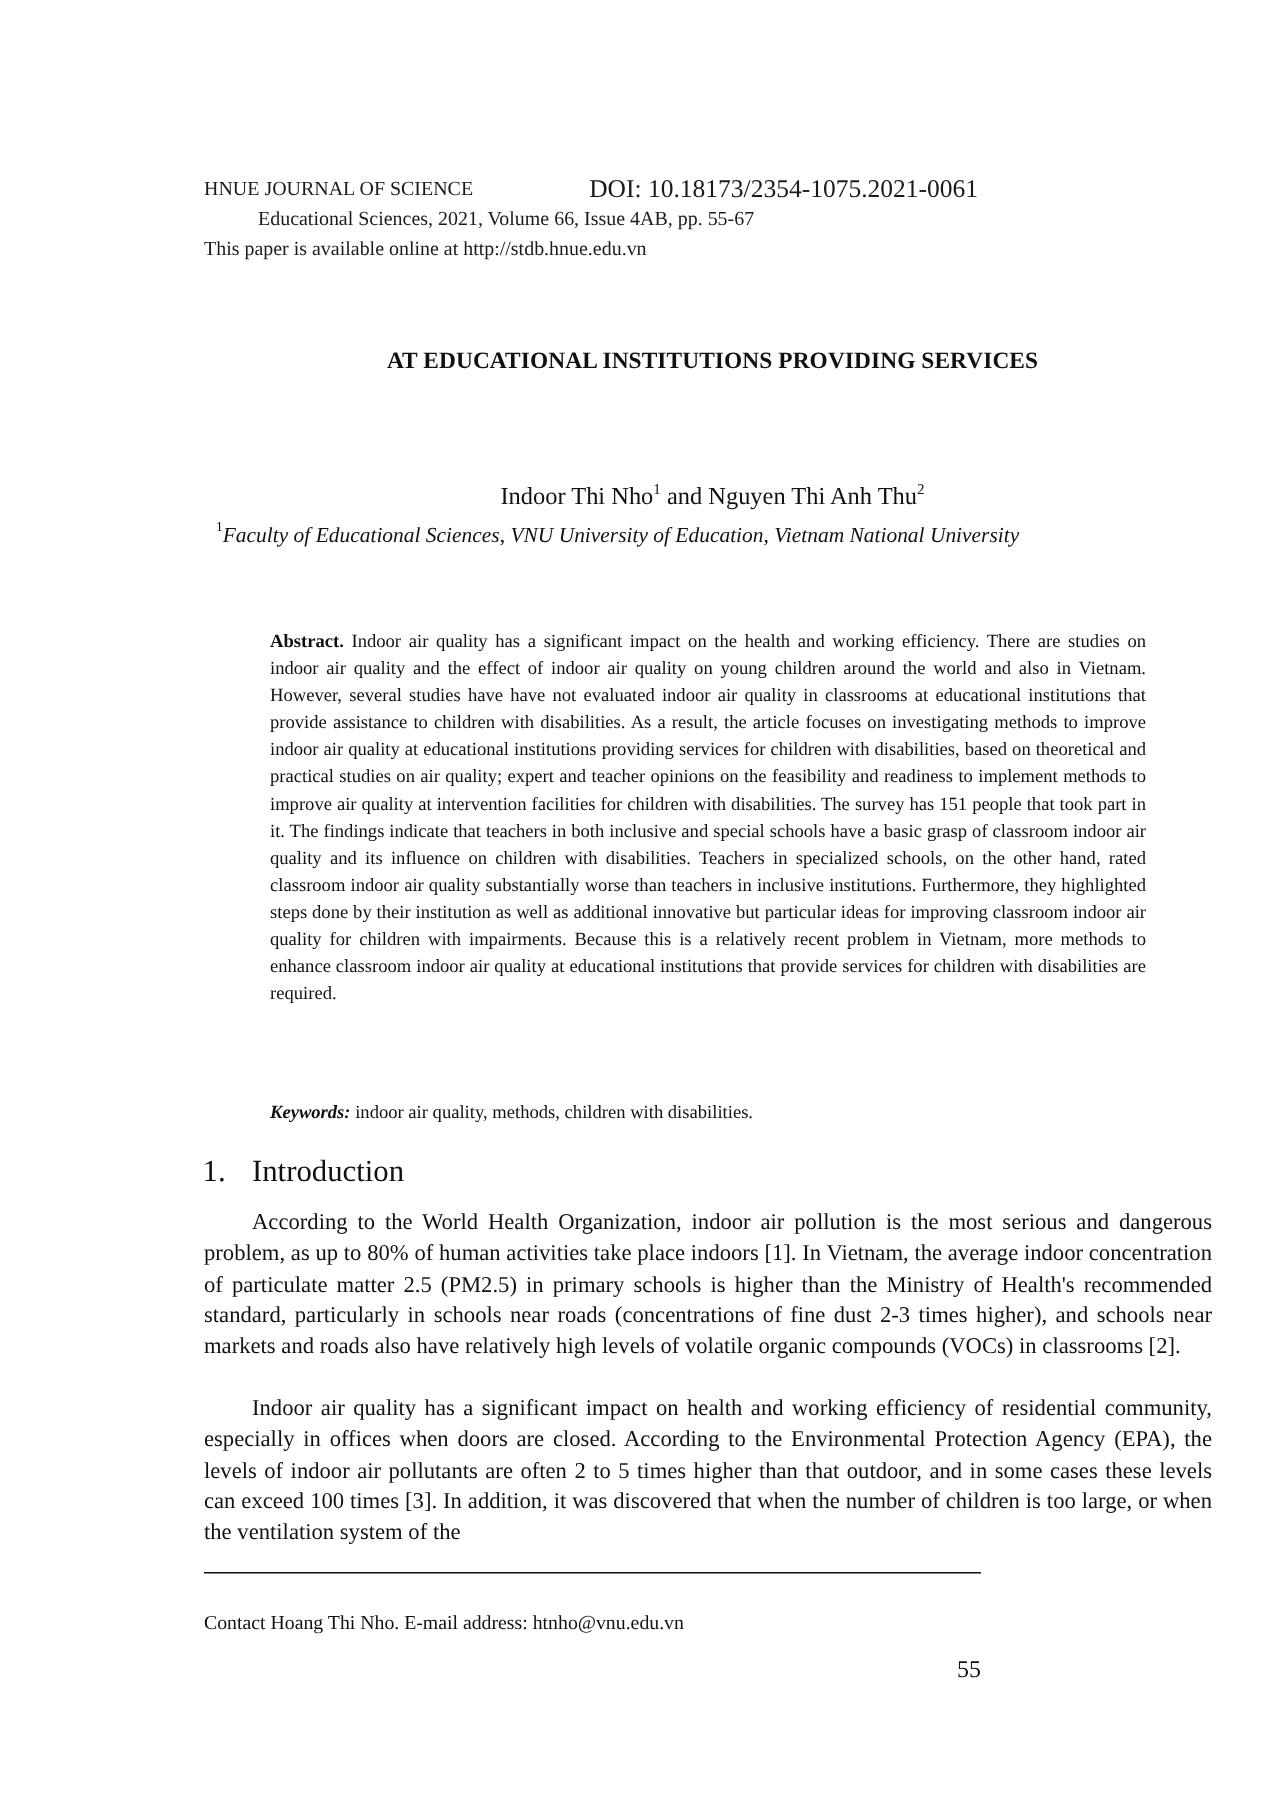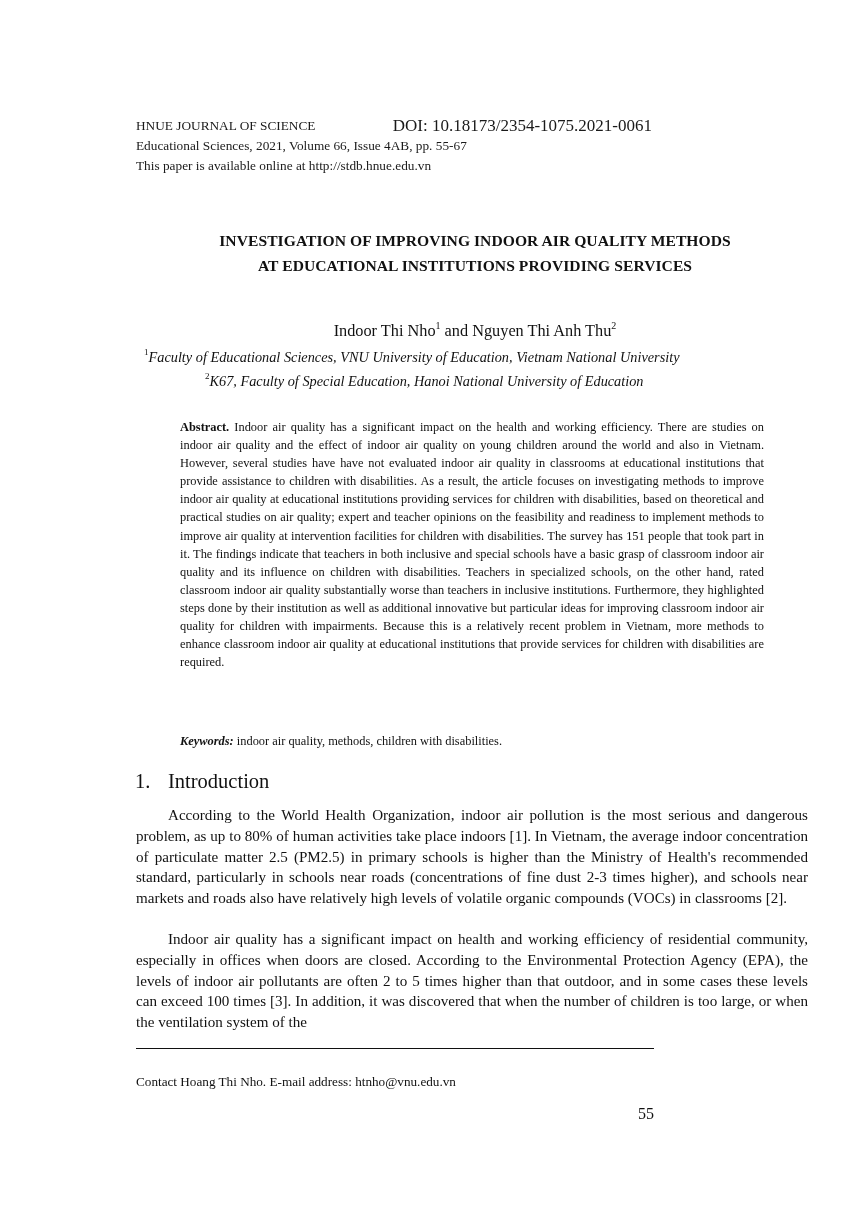--- a/index.html
+++ b/index.html
@@ -2,21 +2,21 @@
 <html><head>
 <meta charset="utf-8">
 <style>
   html, body { margin: 0; padding: 0; background: #ffffff; }
   body { width: 853px; height: 1212px; position: relative; overflow: hidden;
          font-family: "Liberation Serif", "DejaVu Serif", serif; color: #111; }
   .page { position: absolute; left: 0; top: 0; width: 700px; height: 1212px; background: #fff; }
 
   .hdr { position: absolute; left: 136px; font-size: 13.3px; line-height: 20px; color: #1a1a1a; }
   .hdr-journal { top: 116px; }
-  .hdr-issue { top: 136px; }
+  .hdr-issue { top: 136px; margin-left: 36px; }
   .hdr-online { top: 156px; }
   .hdr-doi { position: absolute; top: 116px; right: 48px; font-size: 17px; line-height: 20px; color: #1a1a1a; }
 
   .title { position: absolute; left: 130px; width: 690px; top: 228px; text-align: center;
            font-weight: bold; font-size: 15.6px; line-height: 25px; letter-spacing: 0.05px; }
   .title div { white-space: nowrap; }
 
   .authors { position: absolute; left: 130px; width: 690px; top: 320px; text-align: center;
              font-size: 16.3px; line-height: 22px; }
   .authors sup { font-size: 10px; vertical-align: 7px; line-height: 0; }
@@ -51,28 +51,26 @@
 <body>
 
 <div class="page">
 
   <div class="hdr hdr-journal">HNUE JOURNAL OF SCIENCE</div>
   <div class="hdr-doi">DOI: 10.18173/2354-1075.2021-0061</div>
   <div class="hdr hdr-issue">Educational Sciences, 2021, Volume 66, Issue 4AB, pp. 55-67</div>
   <div class="hdr hdr-online">This paper is available online at http://stdb.hnue.edu.vn</div>
 
   <div class="title">
-    <div>INVESTIGATION OF IMPROVING INDOOR AIR QUALITY METHODS</div>
     <div>AT EDUCATIONAL INSTITUTIONS PROVIDING SERVICES</div>
   </div>
 
   <div class="authors"><span>Indoor Thi Nho</span><sup>1</sup><span style="white-space:pre"> and </span><span>Nguyen Thi Anh Thu</span><sup>2</sup></div>
 
   <div class="affil affil-1"><sup>1</sup><span>Faculty of Educational Sciences, VNU University of Education, Vietnam National University</span></div>
-  <div class="affil affil-2"><sup>2</sup><span>K67, Faculty of Special Education, Hanoi National University of Education</span></div>
 
   <div class="abstract"><b>Abstract.</b><span> Indoor air quality has a significant impact on the health and working efficiency. There are studies on indoor air quality and the effect of indoor air quality on young children around the world and also in Vietnam. However, several studies have have not evaluated indoor air quality in classrooms at educational institutions that provide assistance to children with disabilities. As a result, the article focuses on investigating methods to improve indoor air quality at educational institutions providing services for children with disabilities, based on theoretical and practical studies on air quality; expert and teacher opinions on the feasibility and readiness to implement methods to improve air quality at intervention facilities for children with disabilities. The survey has 151 people that took part in it. The findings indicate that teachers in both inclusive and special schools have a basic grasp of classroom indoor air quality and its influence on children with disabilities. Teachers in specialized schools, on the other hand, rated classroom indoor air quality substantially worse than teachers in inclusive institutions. Furthermore, they highlighted steps done by their institution as well as additional innovative but particular ideas for improving classroom indoor air quality for children with impairments. Because this is a relatively recent problem in Vietnam, more methods to enhance classroom indoor air quality at educational institutions that provide services for children with disabilities are required.</span></div>
 
   <div class="keywords"><b>Keywords:</b><span> indoor air quality, methods, children with disabilities.</span></div>
 
   <div class="section-h"><span class="num">1.</span><span>Introduction</span></div>
 
   <div class="body-text para1">
       <p>According to the World Health Organization, indoor air pollution is the most serious and dangerous problem, as up to 80% of human activities take place indoors [1]. In Vietnam, the average indoor concentration of particulate matter 2.5 (PM2.5) in primary schools is higher than the Ministry of Health's recommended standard, particularly in schools near roads (concentrations of fine dust 2-3 times higher), and schools near markets and roads also have relatively high levels of volatile organic compounds (VOCs) in classrooms [2].</p>
     </div>

